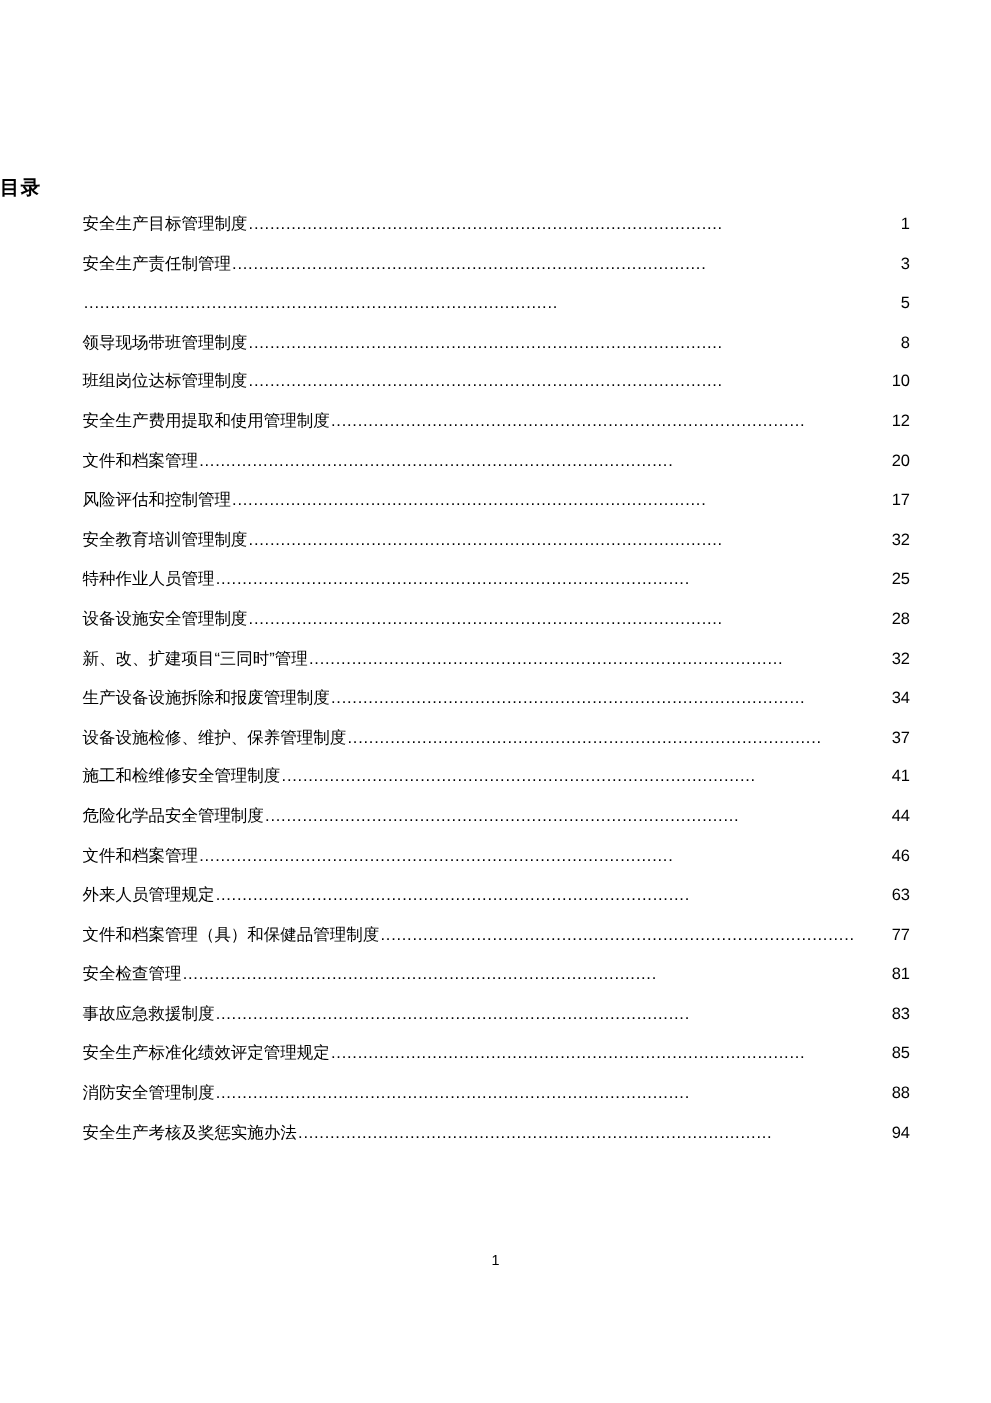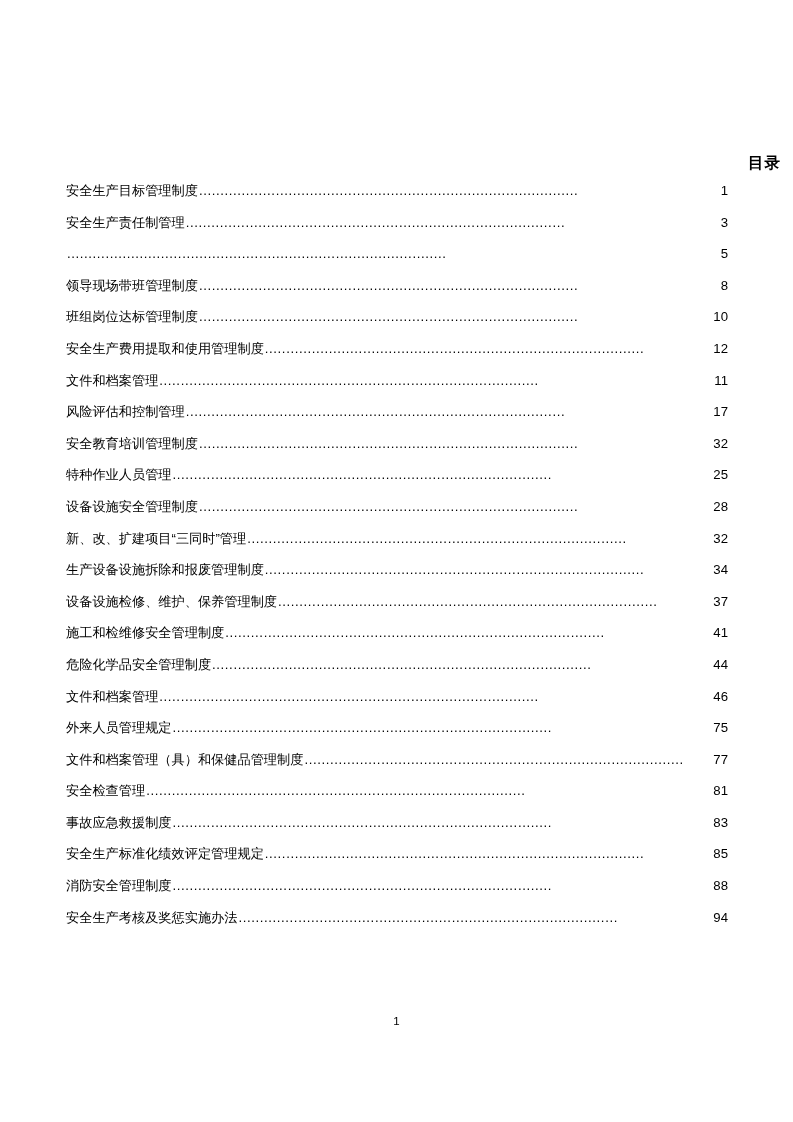--- a/index.html
+++ b/index.html
@@ -16,25 +16,25 @@
     overflow: hidden;
   }
   .page {
     box-sizing: border-box;
     width: 793px;
     height: 1122px;
     padding: 0;
     position: relative;
   }
   .toc-title {
-    text-align: right;
+    text-align: left;
     font-size: 15.5px;
     font-weight: bold;
     letter-spacing: 1px;
-    margin: 12px;
+    margin: 0;
     padding-top: 143px;
     line-height: 1;
   }
   .toc-list {
     margin: 0;
     padding: 0;
     list-style: none;
     position: absolute;
     top: 172px;
     left: 66px;
@@ -112,21 +112,21 @@
         <span class="page-num">10</span>
       </li>
       <li class="toc-entry">
         <span class="label">安全生产费用提取和使用管理制度</span>
         <span class="dots">.........................................................................................</span>
         <span class="page-num">12</span>
       </li>
       <li class="toc-entry">
         <span class="label">文件和档案管理</span>
         <span class="dots">.........................................................................................</span>
-        <span class="page-num">11</span>
+        <span class="page-num">20</span>
       </li>
       <li class="toc-entry">
         <span class="label">风险评估和控制管理</span>
         <span class="dots">.........................................................................................</span>
         <span class="page-num">17</span>
       </li>
       <li class="toc-entry">
         <span class="label">安全教育培训管理制度</span>
         <span class="dots">.........................................................................................</span>
         <span class="page-num">32</span>
@@ -167,21 +167,21 @@
         <span class="page-num">44</span>
       </li>
       <li class="toc-entry">
         <span class="label">文件和档案管理</span>
         <span class="dots">.........................................................................................</span>
         <span class="page-num">46</span>
       </li>
       <li class="toc-entry">
         <span class="label">外来人员管理规定</span>
         <span class="dots">.........................................................................................</span>
-        <span class="page-num">75</span>
+        <span class="page-num">63</span>
       </li>
       <li class="toc-entry">
         <span class="label">文件和档案管理（具）和保健品管理制度</span>
         <span class="dots">.........................................................................................</span>
         <span class="page-num">77</span>
       </li>
       <li class="toc-entry">
         <span class="label">安全检查管理</span>
         <span class="dots">.........................................................................................</span>
         <span class="page-num">81</span>

